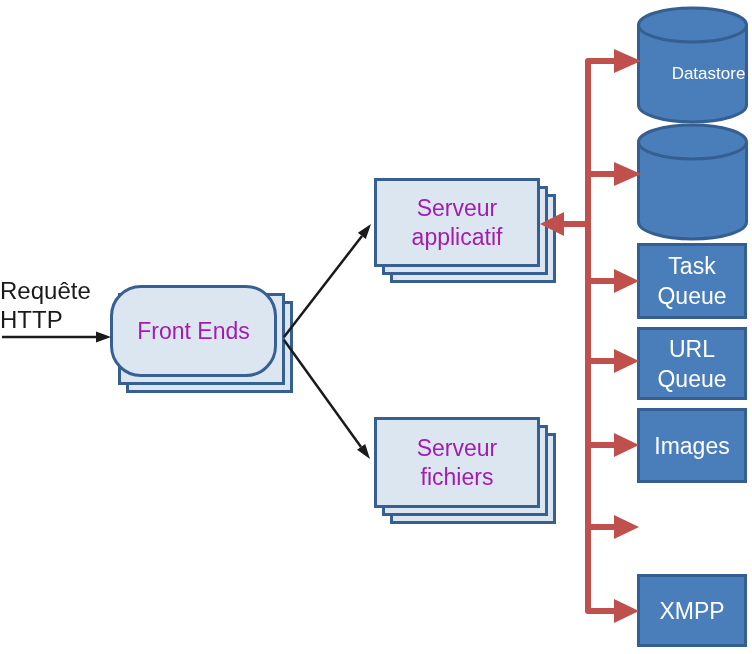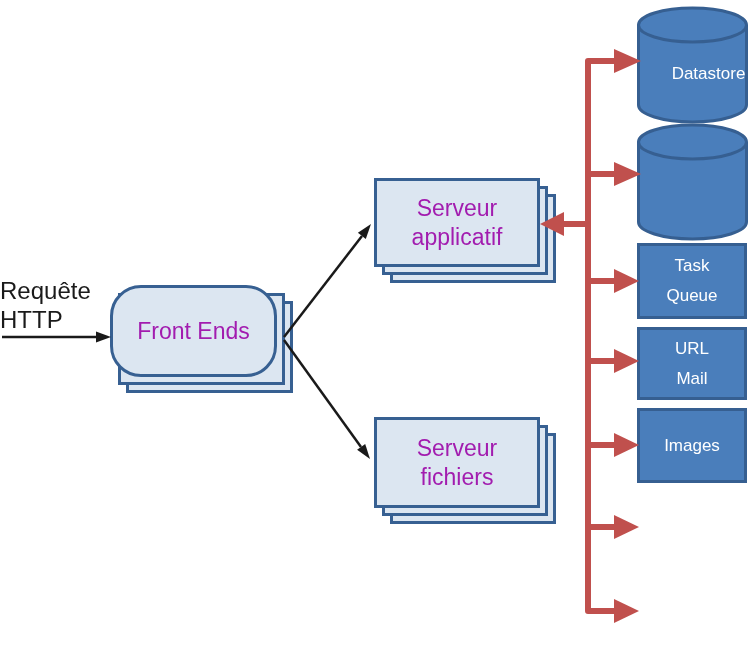--- a/index.html
+++ b/index.html
@@ -18,21 +18,21 @@
   }
   .stack-label{
     display:flex;align-items:center;justify-content:center;text-align:center;
     font-size:23px;line-height:29px;white-space:pre-line;color:#a21caf;
   }
   
   .service-box{
     position:absolute;box-sizing:border-box;z-index:2;
     background:var(--accent-blue);border:3px solid var(--accent-blue-dark);
     display:flex;align-items:center;justify-content:center;text-align:center;
-    color:#fff;font-size:17px;line-height:30px;white-space:pre-line;
+    color:#fff;font-size:23px;line-height:30px;white-space:pre-line;
   }
   .cyl-label{
     position:absolute;z-index:2;display:flex;align-items:center;justify-content:center;
     color:#fff;font-size:17px;text-align:center;white-space:pre-line;
   }
   .request-label{
     position:absolute;left:0;top:276px;width:100px;z-index:2;
     font-size:24px;line-height:29px;text-align:left;white-space:pre-line;color:#1a1a1a;
   }
   
@@ -80,24 +80,27 @@
   </div>
 
   <div class="cyl-label" style="left:638px;top:25px;width:109px;height:97px;margin-left:16px;">Datastore</div>
 
   <div class="service-box" style="left:637px;top:243px;width:110px;height:76px;">
     <span>Task
 Queue</span>
   </div>
   <div class="service-box" style="left:637px;top:327px;width:110px;height:73px;">
     <span>URL
-Mail</span>
+Queue</span>
   </div>
   <div class="service-box" style="left:637px;top:408px;width:110px;height:75px;">
     <span>Images</span>
+  </div>
+  <div class="service-box" style="left:637px;top:574px;width:110px;height:73px;">
+    <span>XMPP</span>
   </div>
 
   <svg id="connector-layer" class="layer">
 
     <path class="blk-line" d="M 2 337 H 98"></path>
     <polygon class="blk-head" points="111,337 96,331.5 96,342.5"></polygon>
 
     <path class="blk-line" d="M 284 337 L 362 236"></path>
     <polygon class="blk-head" points="371,224 365.8,238.9 357.9,232.8"></polygon>
 

